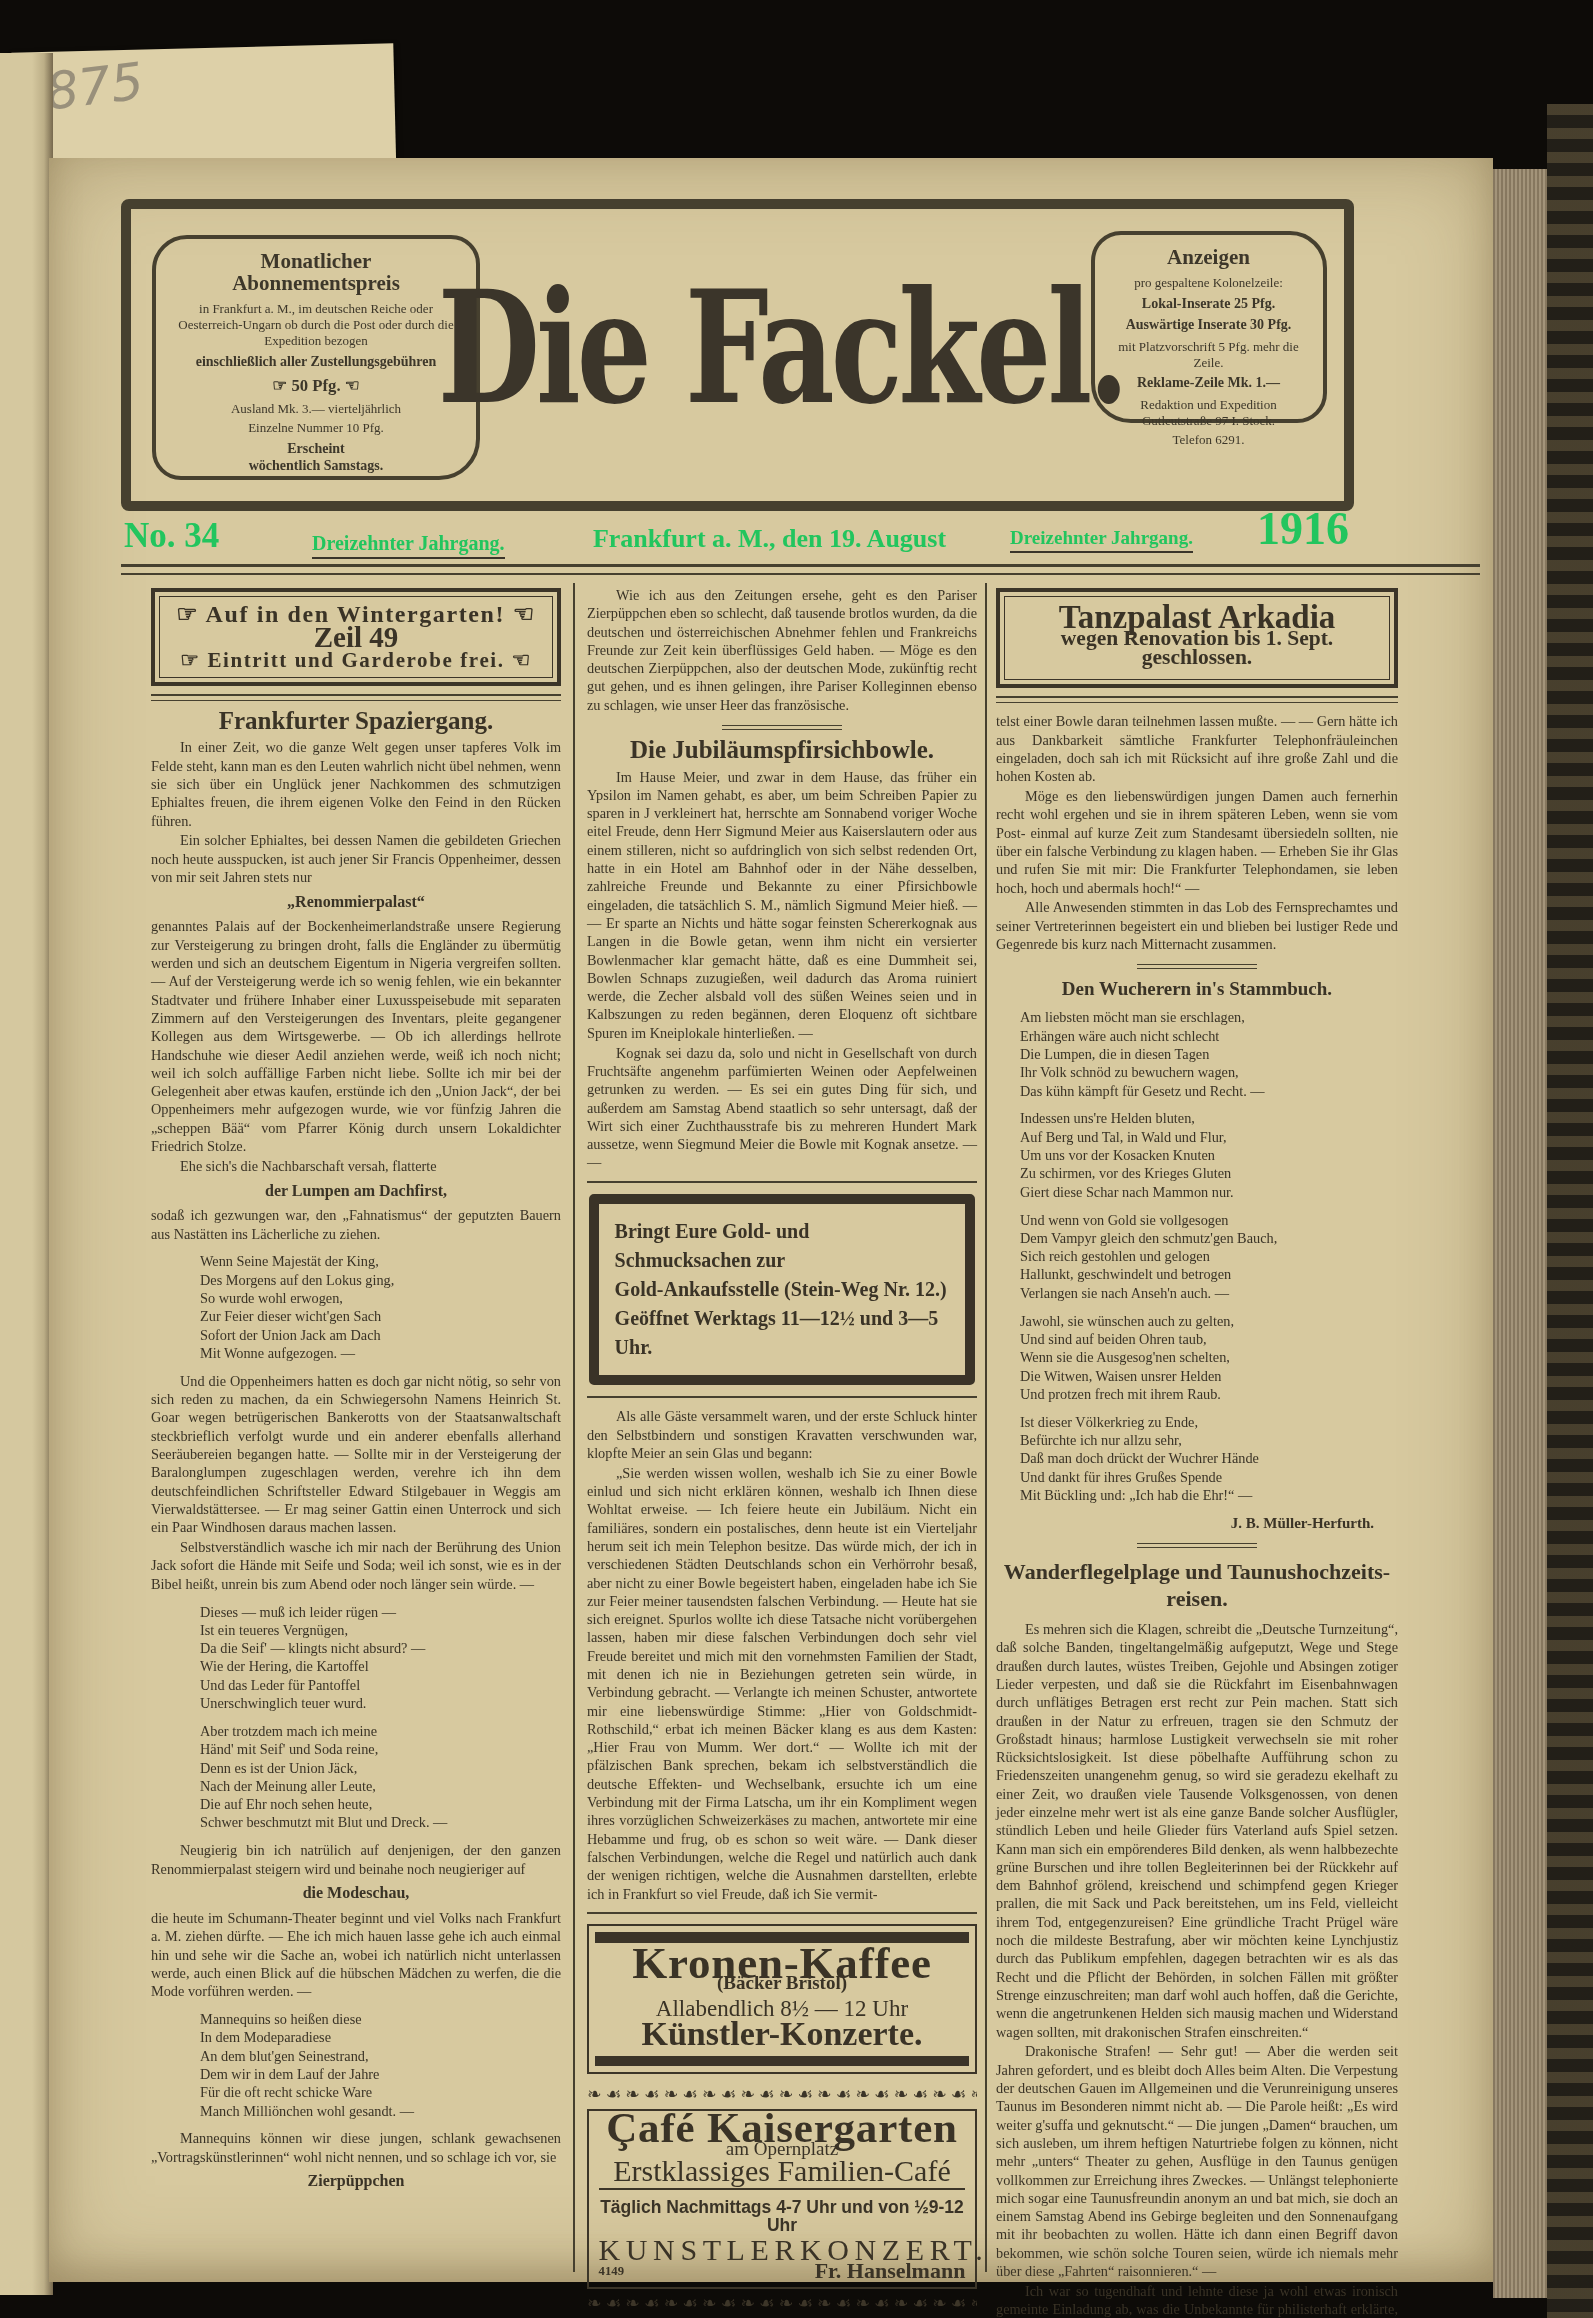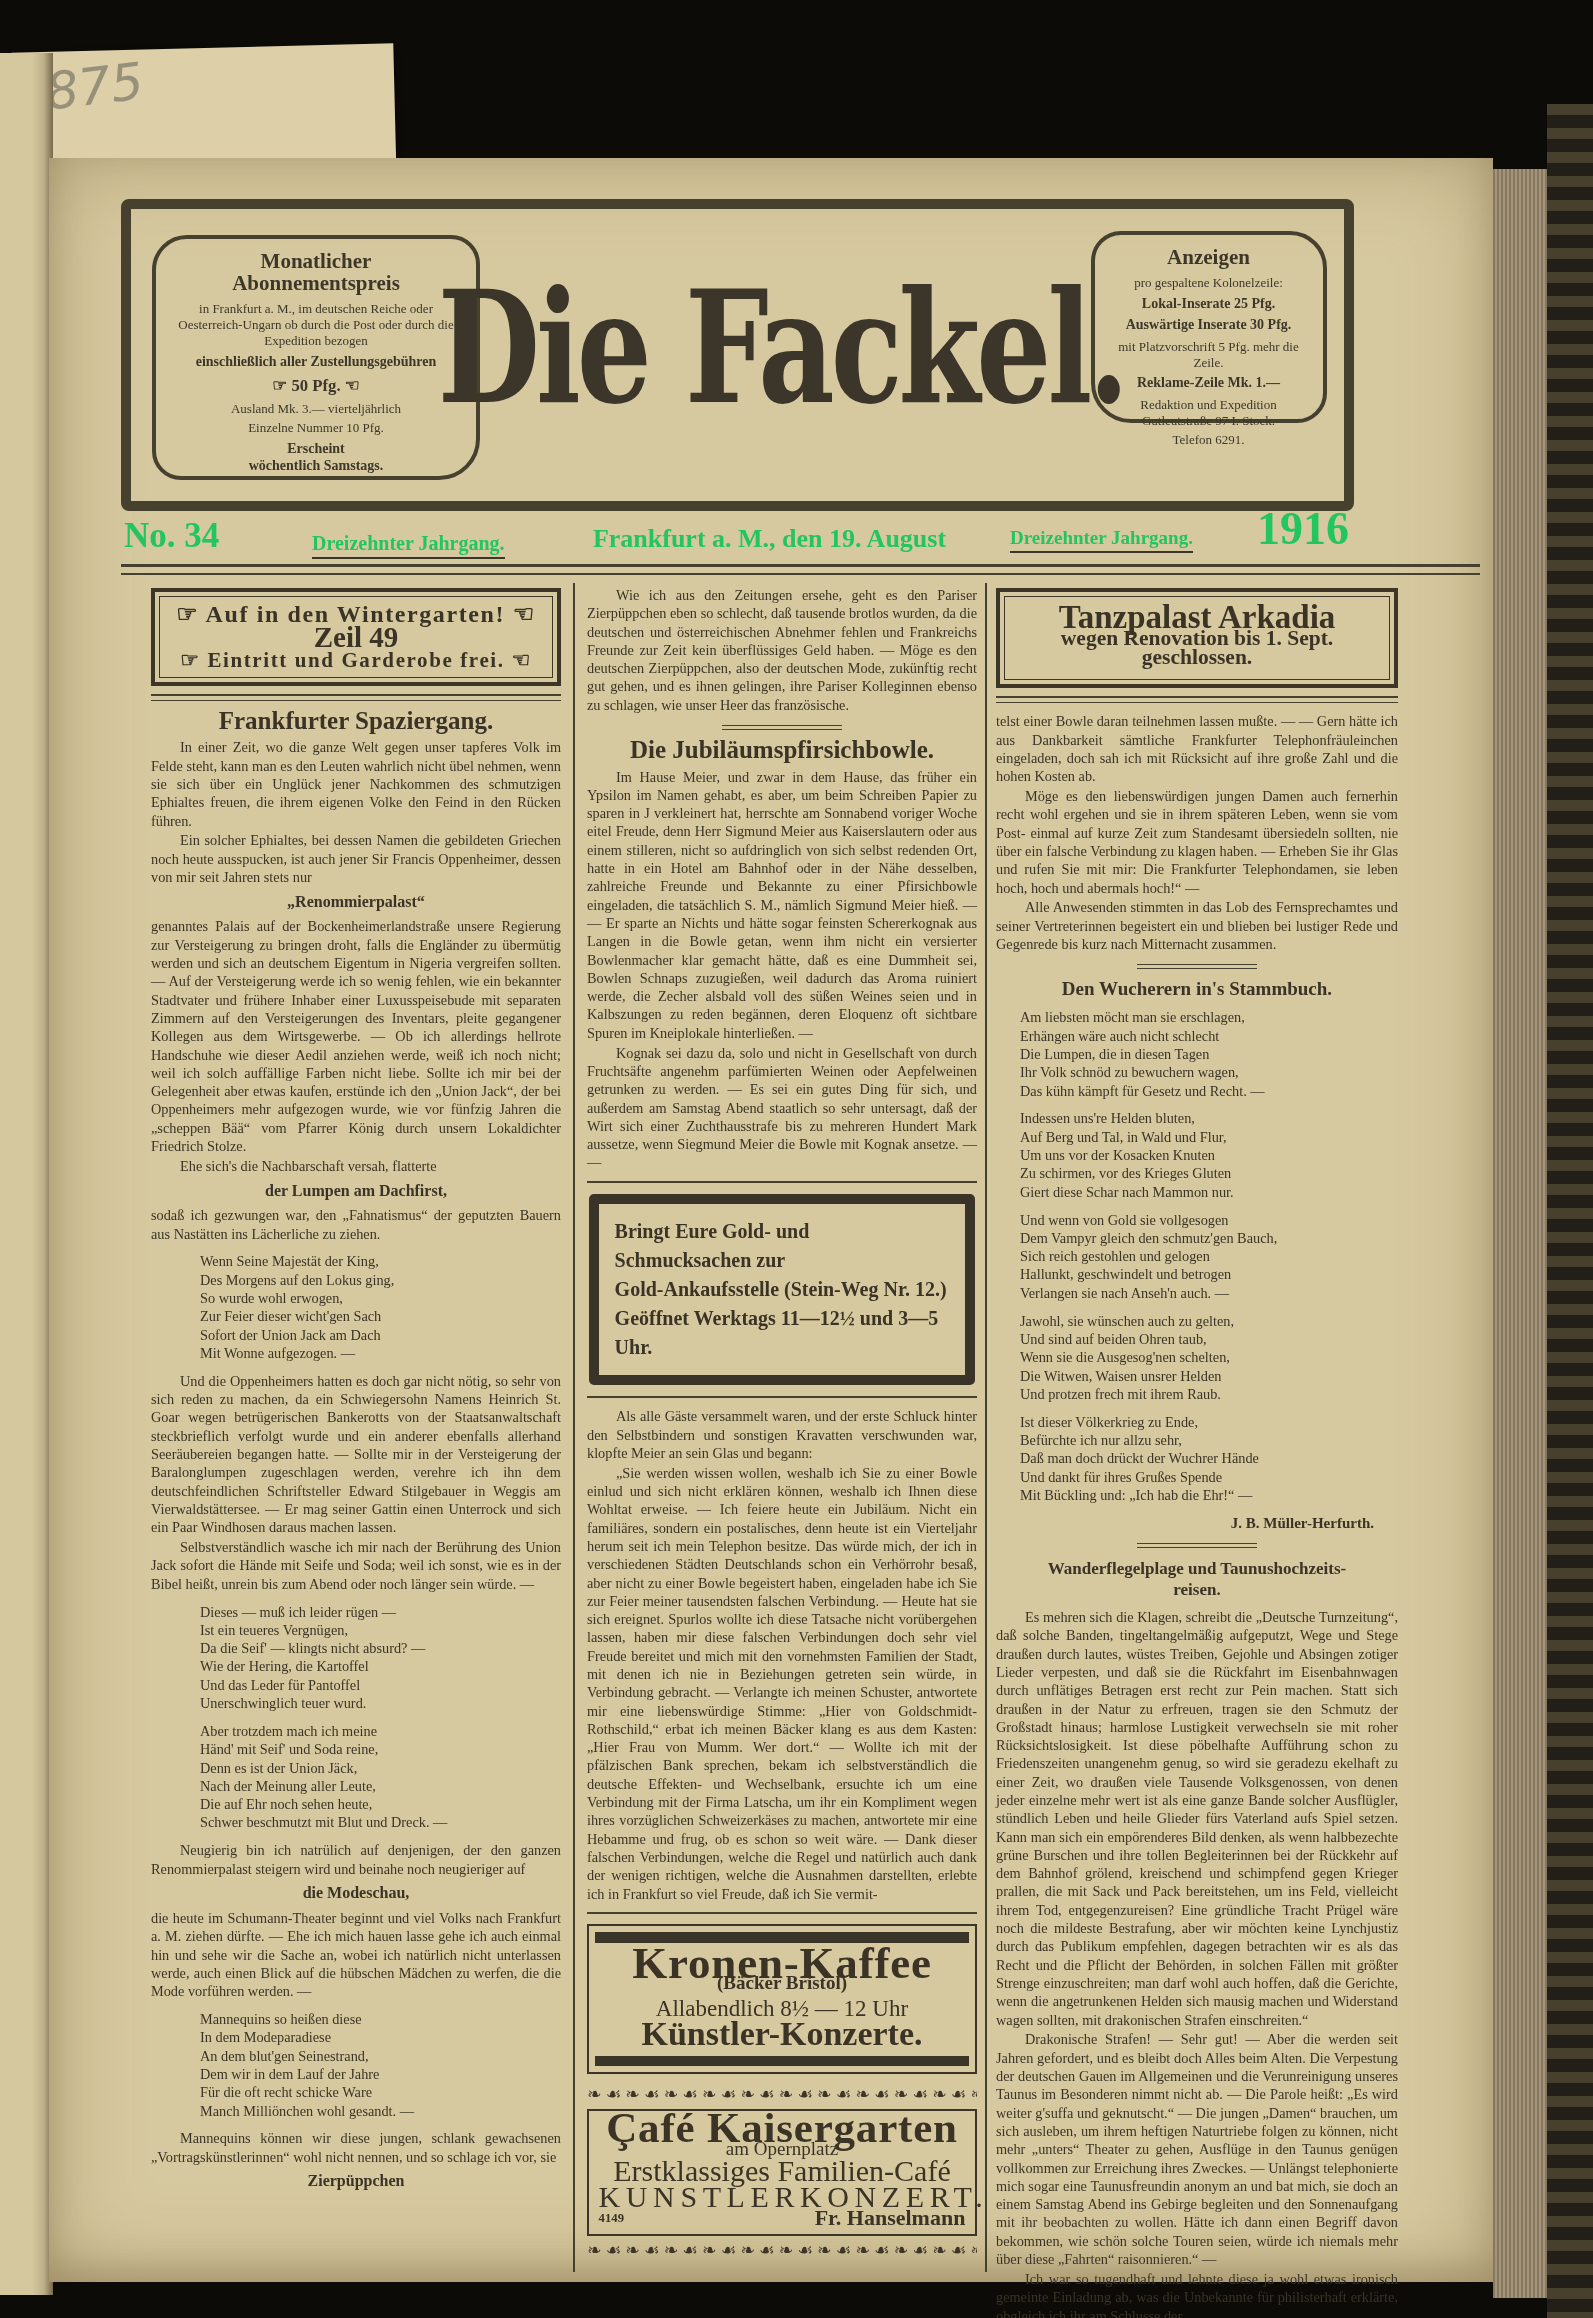--- a/index.html
+++ b/index.html
@@ -47,21 +47,21 @@
   #col1{left:151px;width:410px;}
   #col2{left:587px;width:390px;}
   #col3{left:996px;width:402px;}
   .vsep{position:absolute;top:583px;height:1689px;width:2.4px;background:#46402f;}
   #sep1{left:573px;} #sep2{left:985px;}
   .p{text-indent:29px;text-align:justify;margin:0 0 1.6px 0;}
   .pn{text-align:justify;margin:0 0 1.6px 0;}
   .verse{white-space:pre-line;padding-left:49px;margin:9.6px 0;}
   .sub{font-weight:bold;text-align:center;font-size:16px;margin:6.4px 0;}
   .atitle{font-weight:bold;text-align:center;font-size:25px;margin:11px 0 8px;}
-  .atitle2{font-weight:bold;text-align:center;font-size:17px;line-height:1.2;margin:11px 4px 8px;white-space:pre-line;}
+  .atitle2{font-weight:bold;text-align:center;font-size:22px;line-height:1.2;margin:11px 4px 8px;white-space:pre-line;}
   .divider{width:120px;margin:11px auto;height:3.2px;border-top:1.6px solid #46402f;border-bottom:1.6px solid #46402f;}
   .rule1{border-top:2.4px solid #46402f;margin:9.6px 0;}
   .rule2{height:4px;border-top:2.4px solid #46402f;border-bottom:1.6px solid #46402f;margin:8px 0 9.6px;}
   .sig{text-align:right;font-weight:bold;font-size:15px;margin:3.2px 24px 3.2px 0;}
   
   .dbox{border:4px solid #3c3528;padding:4px;margin:1.6px 0;}
   .dbox .inner{border:1.6px solid #3c3528;padding:8px 6.4px;text-align:center;}
   #ad-winter .l1{font-weight:bold;font-size:24px;letter-spacing:1.6px;}
   #ad-winter .l2{font-weight:bold;font-size:29px;margin:4.8px 0;}
   #ad-winter .l3{font-weight:bold;font-size:21px;letter-spacing:1.6px;}
@@ -209,20 +209,21 @@
       <div class="ks">(Bäcker Bristol)</div>
       <div class="kh">Allabendlich 8½ — 12 Uhr</div>
       <div class="kl">Künstler-Konzerte.</div>
       <div class="bar"></div>
     </div>
     <div class="ornament">❧☙❧☙❧☙❧☙❧☙❧☙❧☙❧☙❧☙❧☙❧☙❧☙❧☙❧☙❧☙❧☙❧☙❧☙❧☙❧☙</div>
     <div id="ad-kaiser">
       <div class="t">Çafé Kaisergarten</div>
       <div class="s">am Opernplatz</div>
       <div class="f">Erstklassiges Familien-Café</div>
+      <div class="hrs">Täglich Nachmittags 4-7 Uhr und von ½9-12 Uhr</div>
       <div class="kk">KUNSTLERKONZERT.</div>
       <div class="foot">
         <span class="num">4149</span>
         <span class="sig2">Fr. Hanselmann</span>
       </div>
     </div>
     <div class="ornament">❧☙❧☙❧☙❧☙❧☙❧☙❧☙❧☙❧☙❧☙❧☙❧☙❧☙❧☙❧☙❧☙❧☙❧☙❧☙❧☙</div>
   </div>
 
   <div class="col" id="col3">

